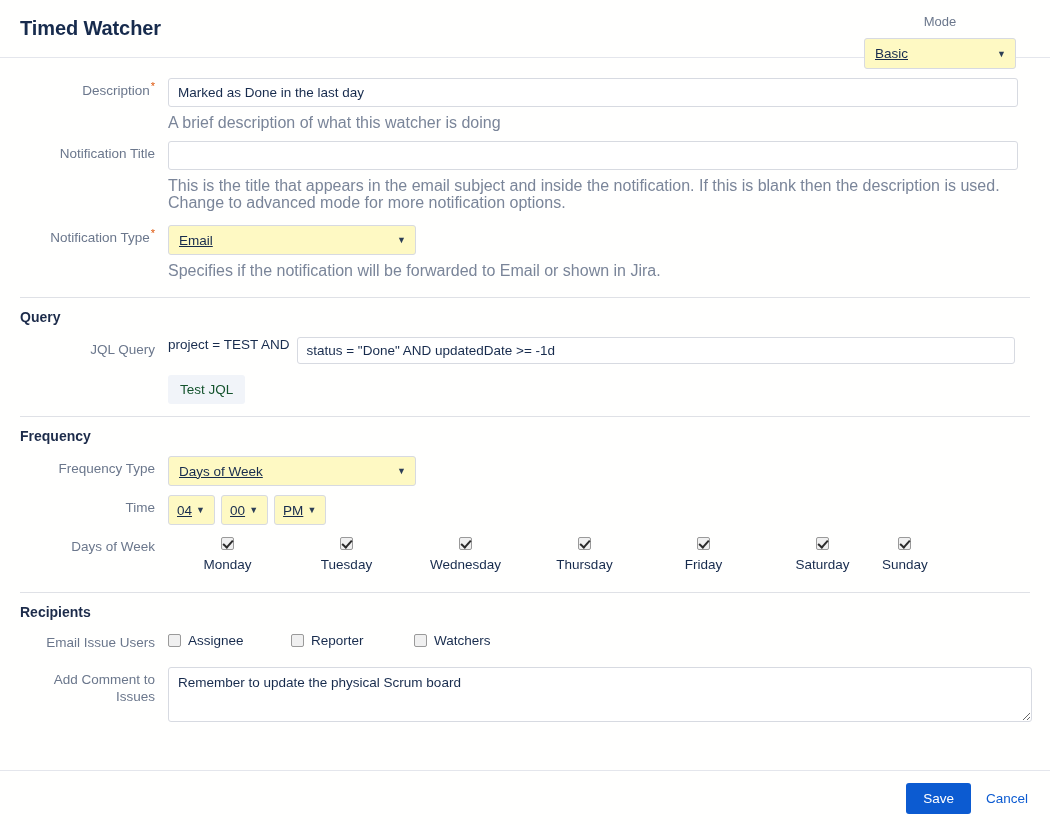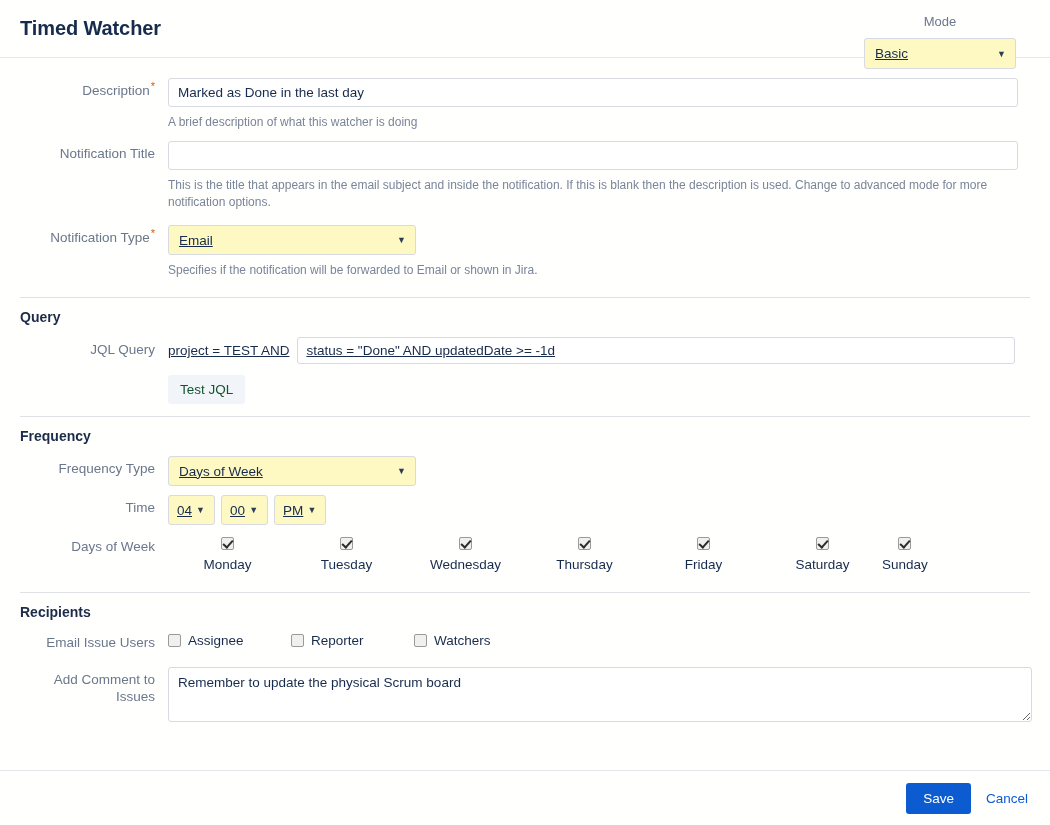--- a/index.html
+++ b/index.html
@@ -101,21 +101,21 @@
     background: #fff;
     font-family: "Liberation Sans", sans-serif;
     font-size: 13.5px;
     color: #172b4d;
     padding: 0 9px;
     outline: none;
   }
   .text-input::placeholder { color: #9aa3b2; }
 
   .help {
-    font-size: 12px;
+    font-size: 16px;
     color: #7a8599;
     line-height: 17px;
     max-width: 852px;
     margin-top: 7px;
   }
 
   
   .cb {
     appearance: none;
     -webkit-appearance: none;
@@ -143,21 +143,21 @@
   .section {
     margin: 0 20px;
     border-top: 1px solid #dfe1e6;
     padding-top: 11px;
     font-size: 14px;
     font-weight: bold;
     color: #1c2b4a;
   }
 
   
-  .jql-line { display: flex; align-items: center; text-decoration: underline; }
+  .jql-line { display: flex; align-items: flex-start; }
   .jql-prefix {
     font-size: 13.5px;
     color: #172b4d;
     margin-right: 8px;
     white-space: nowrap;
   }
   .jql-input {
     width: 718px;
     height: 27px;
     border: 1px solid #d7dae1;

